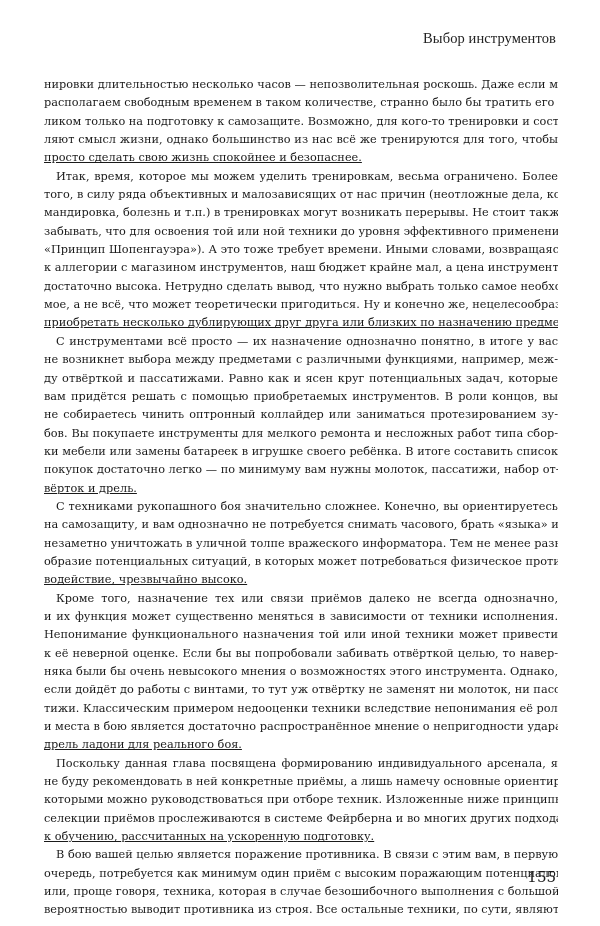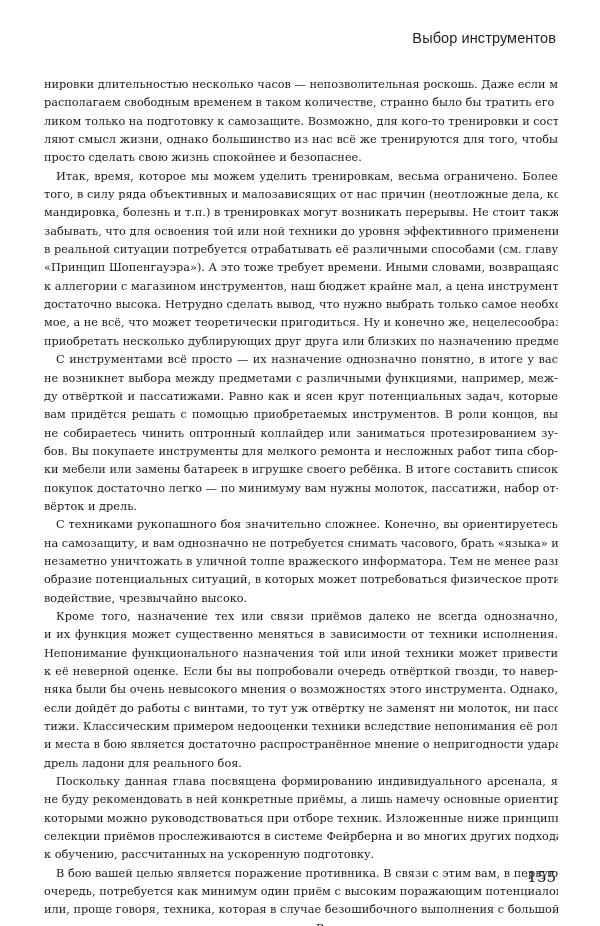--- a/index.html
+++ b/index.html
@@ -1,30 +1,30 @@
 <!DOCTYPE html>
 <html><head>
 <meta charset="utf-8">
 <style>
   html, body { margin: 0; padding: 0; background: #ffffff; }
   body { width: 600px; height: 926px; position: relative; overflow: hidden; }
   .running-head {
     position: absolute; top: 30px; right: 44px;
-    font-family: Liberation Sans, sans-serif;
+    font-family: Liberation Serif, serif;
     font-size: 14.5px; color: #222; letter-spacing: 0.1px; text-align: right;
   }
   .body-text {
     position: absolute; top: 76px; left: 44px; width: 514px;
     font-family: "DejaVu Serif", serif;
     font-size: 11.3px; line-height: 18.35px; color: #1a1a1a;
     text-align: justify;
   }
   .body-text p { margin: 0; text-indent: 0; }
   .line { display: block; text-align: justify; text-align-last: justify; white-space: nowrap; overflow: hidden; }
-  .line.last { text-align-last: left; }
+  .line.last { text-align-last: left; text-decoration: underline; }
   .page-number {
     position: absolute; top: 868px; right: 44px;
     font-family: "DejaVu Serif", serif; font-size: 15px; color: #1a1a1a;
   }
 </style>
 </head>
 <body>
 
 <div class="running-head">Выбор инструментов</div>
 
@@ -34,21 +34,20 @@
       <span class="line">располагаем свободным временем в таком количестве, странно было бы тратить его це-</span>
       <span class="line">ликом только на подготовку к самозащите. Возможно, для кого-то тренировки и состав-</span>
       <span class="line">ляют смысл жизни, однако большинство из нас всё же тренируются для того, чтобы</span>
       <span class="line last">просто сделать свою жизнь спокойнее и безопаснее.</span>
     </p>
     <p>
       <span class="line" style="text-indent: 12px;">Итак, время, которое мы можем уделить тренировкам, весьма ограничено. Более</span>
       <span class="line">того, в силу ряда объективных и малозависящих от нас причин (неотложные дела, ко-</span>
       <span class="line">мандировка, болезнь и т.п.) в тренировках могут возникать перерывы. Не стоит также</span>
       <span class="line">забывать, что для освоения той или ной техники до уровня эффективного применения</span>
-      <span class="line">в реальной ситуации потребуется отрабатывать её различными способами (см. главу</span>
       <span class="line">«Принцип Шопенгауэра»). А это тоже требует времени. Иными словами, возвращаясь</span>
       <span class="line">к аллегории с магазином инструментов, наш бюджет крайне мал, а цена инструментов</span>
       <span class="line">достаточно высока. Нетрудно сделать вывод, что нужно выбрать только самое необходи-</span>
       <span class="line">мое, а не всё, что может теоретически пригодиться. Ну и конечно же, нецелесообразно</span>
       <span class="line last">приобретать несколько дублирующих друг друга или близких по назначению предметов.</span>
     </p>
     <p>
       <span class="line" style="text-indent: 12px;">С инструментами всё просто — их назначение однозначно понятно, в итоге у вас</span>
       <span class="line">не возникнет выбора между предметами с различными функциями, например, меж-</span>
       <span class="line">ду отвёрткой и пассатижами. Равно как и ясен круг потенциальных задач, которые</span>
@@ -63,21 +62,21 @@
       <span class="line" style="text-indent: 12px;">С техниками рукопашного боя значительно сложнее. Конечно, вы ориентируетесь</span>
       <span class="line">на самозащиту, и вам однозначно не потребуется снимать часового, брать «языка» или</span>
       <span class="line">незаметно уничтожать в уличной толпе вражеского информатора. Тем не менее разно-</span>
       <span class="line">образие потенциальных ситуаций, в которых может потребоваться физическое проти-</span>
       <span class="line last">водействие, чрезвычайно высоко.</span>
     </p>
     <p>
       <span class="line" style="text-indent: 12px;">Кроме того, назначение тех или связи приёмов далеко не всегда однозначно,</span>
       <span class="line">и их функция может существенно меняться в зависимости от техники исполнения.</span>
       <span class="line">Непонимание функционального назначения той или иной техники может привести</span>
-      <span class="line">к её неверной оценке. Если бы вы попробовали очередь отвёрткой гвозди, то навер-</span>
+      <span class="line">к её неверной оценке. Если бы вы попробовали забивать отвёрткой целью, то навер-</span>
       <span class="line">няка были бы очень невысокого мнения о возможностях этого инструмента. Однако,</span>
       <span class="line">если дойдёт до работы с винтами, то тут уж отвёртку не заменят ни молоток, ни пасса-</span>
       <span class="line">тижи. Классическим примером недооценки техники вследствие непонимания её роли</span>
       <span class="line">и места в бою является достаточно распространённое мнение о непригодности удара</span>
       <span class="line last">дрель ладони для реального боя.</span>
     </p>
     <p>
       <span class="line" style="text-indent: 12px;">Поскольку данная глава посвящена формированию индивидуального арсенала, я</span>
       <span class="line">не буду рекомендовать в ней конкретные приёмы, а лишь намечу основные ориентиры,</span>
       <span class="line">которыми можно руководствоваться при отборе техник. Изложенные ниже принципы</span>

